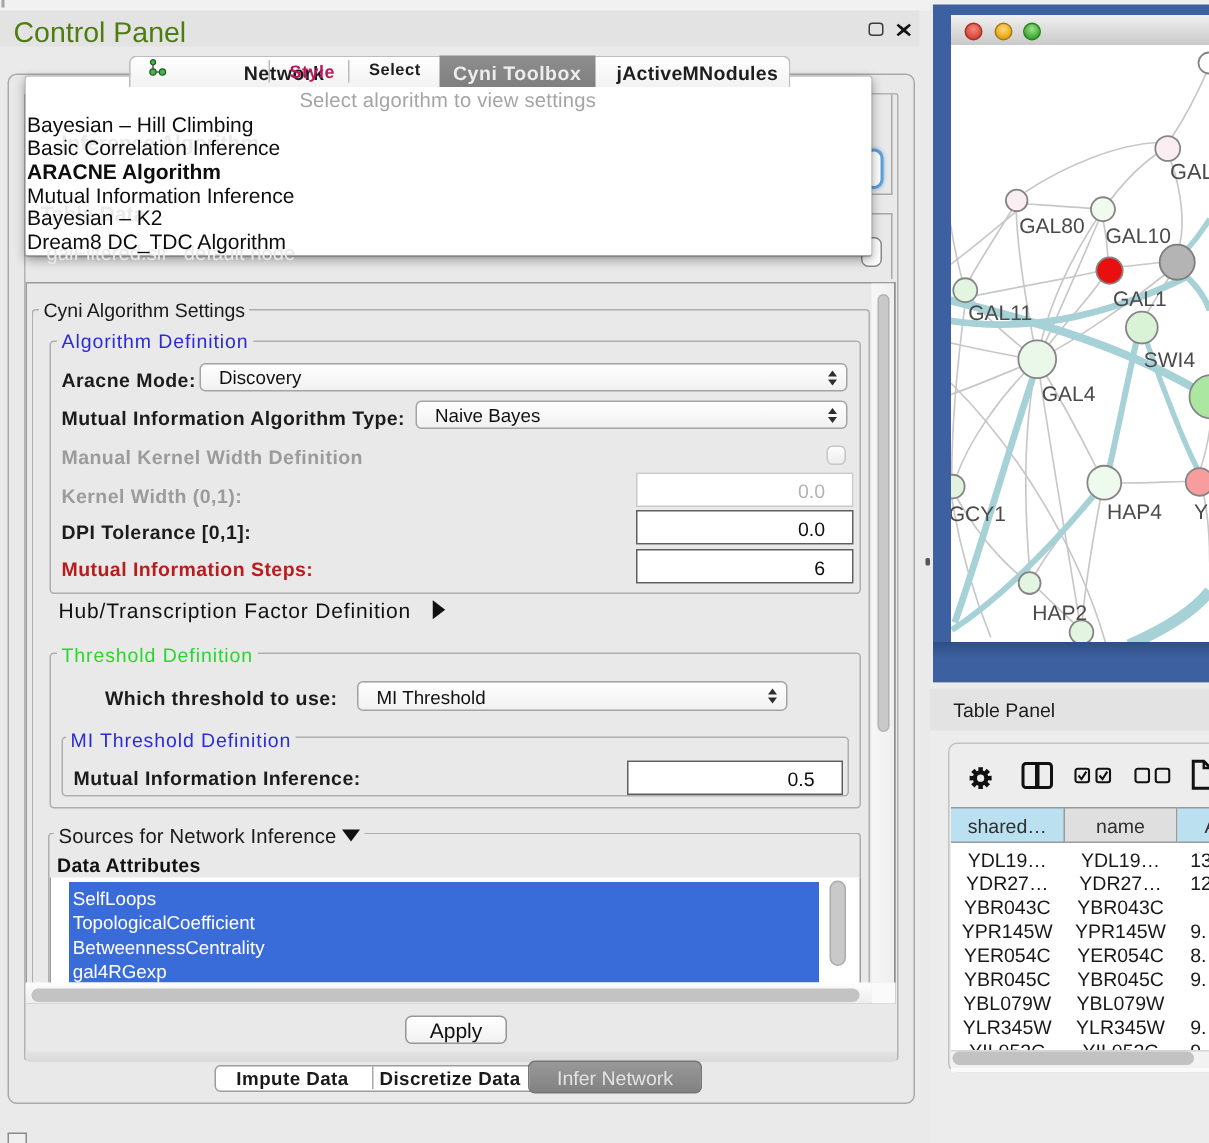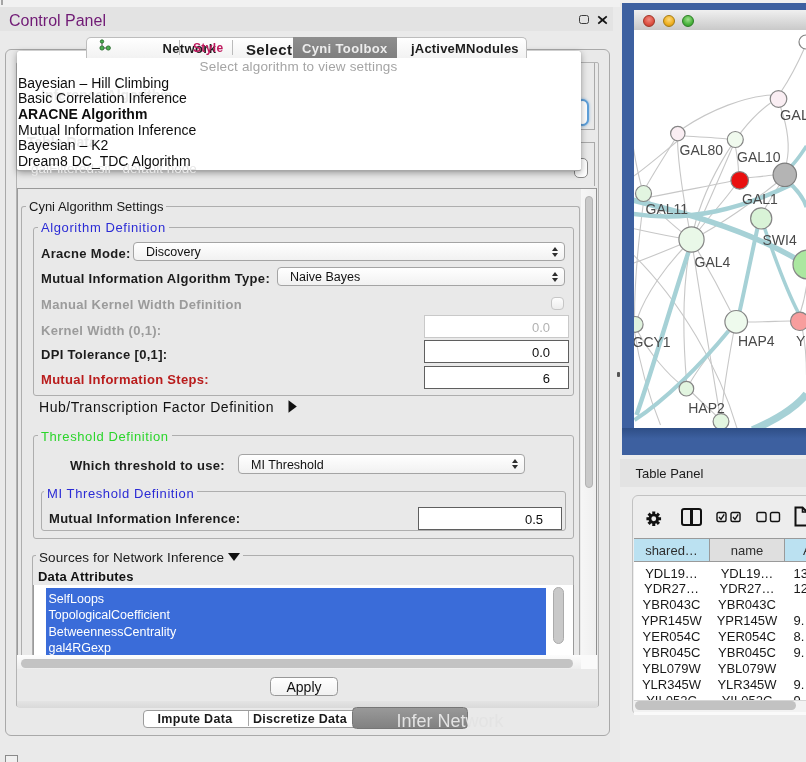--- a/index.html
+++ b/index.html
@@ -9,21 +9,21 @@
   .b { font-weight:bold; }
 </style>
 </head>
 <body>
 
 <div class="abs" style="left:0;top:0;width:620px;height:7px;background:#f1f1f1;"></div>
 <div class="abs" style="left:620px;top:0;width:186px;height:3px;background:#f0f0f0;"></div>
 <div class="abs" style="left:1px;top:0;width:2px;height:5px;background:#a5a5a5;"></div>
 
 <div class="abs" style="left:0;top:7px;width:613px;height:24px;background:#e3e3e3;"></div>
-<div class="abs" style="left:9px;top:12px;width:200px;height:16px;font-size:16px;color:#701a75;">Control Panel</div>
+<div class="abs" style="left:9px;top:12px;width:200px;height:16px;font-size:19px;color:#4d7c0f;">Control Panel</div>
 <div class="abs" style="left:579px;top:14.5px;width:10px;height:9px;border:1.6px solid #3c3c3c;border-radius:2.5px;"></div>
 <svg class="abs" style="left:596.5px;top:15px;" width="11" height="10" viewBox="0 0 11 10">
     <path d="M1.8 0.8 L5.5 3.7 L9.2 0.8 L10.3 2 L7 5 L10.3 8 L9.2 9.2 L5.5 6.3 L1.8 9.2 L0.7 8 L4 5 L0.7 2 Z" fill="#151515"></path>
   </svg>
 
 <div class="abs" style="left:4.5px;top:48.5px;width:605px;height:687px;background:#e9e9e9;border:1px solid #a9a9a9;border-radius:6px;"></div>
 
 <div class="abs" style="left:16px;top:62px;width:583px;height:645px;background:#e9e9e9;border:1px solid #b3b3b3;border-radius:2px;"></div>
 
 <div class="abs" style="left:576px;top:99px;width:13px;height:27px;border:2.5px solid #5e9fd8;border-radius:7px;box-shadow:0 0 3px #7ab0e0;background:#fff;"></div>
@@ -95,21 +95,21 @@
 
 <div class="abs" style="left:270px;top:676.5px;width:68px;height:19.5px;background:linear-gradient(#ffffff,#f1f1f1);border:1px solid #989898;border-radius:4.5px;text-align:center;font-size:14px;color:#111;line-height:18.5px;">Apply</div>
 
 <div class="abs" style="left:17px;top:700.5px;width:581px;height:7.5px;background:linear-gradient(#e4e4e4,#d9d9d9);border-radius:0 0 3px 3px;"></div>
 
 <div class="abs" style="left:143px;top:709.5px;width:325px;height:18px;background:#fff;border:1px solid #9c9c9c;border-radius:4px;"></div>
 <div class="abs" style="left:247.5px;top:711px;width:1px;height:15px;background:#a8a8a8;"></div>
 <div class="abs b" style="left:143px;top:712px;width:104px;text-align:center;font-size:12.5px;letter-spacing:0.3px;color:#1a1a1a;">Impute Data</div>
 <div class="abs b" style="left:248px;top:712px;width:104px;text-align:center;font-size:12.5px;letter-spacing:0.3px;color:#1a1a1a;">Discretize Data</div>
 <div class="abs" style="left:352px;top:707px;width:116px;height:21.5px;background:linear-gradient(#999999,#818181);border:1px solid #767676;border-radius:4.5px;"></div>
-<div class="abs" style="left:352px;top:711px;width:116px;text-align:center;font-size:18px;color:#e3e3e3;margin-left:40px;">Infer Network</div>
+<div class="abs" style="left:352px;top:711px;width:116px;text-align:center;font-size:13px;color:#e3e3e3;">Infer Network</div>
 
 <div class="abs" style="left:5px;top:755px;width:13px;height:10px;border:1.5px solid #8a8a8a;background:#f0f0f0;"></div>
 
 <div class="abs" style="left:16.5px;top:51px;width:564px;height:120px;background:#fff;border-bottom:1px solid #a8a8a8;border-radius:2px;box-shadow:0 2px 7px rgba(0,0,0,0.35), 0 0 1px rgba(0,0,0,0.3);"></div>
 <div class="abs b" style="left:41px;top:87px;font-size:14px;color:#eaeaea;">Inference Algorithm</div>
 <div class="abs b" style="left:27px;top:134px;font-size:14px;color:#eaeaea;">Table Data</div>
 <div class="abs" style="left:31px;top:160.5px;font-size:13.5px;color:#e8e8e8;">galFiltered.sif&nbsp;&nbsp;&nbsp;default node</div>
 <div class="abs" style="left:16.5px;top:59px;width:564px;text-align:center;font-size:13.5px;letter-spacing:0.15px;color:#a5a5a5;">Select algorithm to view settings</div>
 <div class="abs" style="left:18px;top:75.5px;font-size:14px;color:#0d0d0d;line-height:15.7px;">Bayesian – Hill Climbing<br>Basic Correlation Inference<br><span class="b">ARACNE Algorithm</span><br>Mutual Information Inference<br>Bayesian – K2<br>Dream8 DC_TDC Algorithm</div>
 
@@ -118,21 +118,21 @@
 <div class="abs" style="left:232px;top:40px;width:1px;height:15px;background:#bbb;"></div>
 <div class="abs" style="left:292.8px;top:37px;width:104px;height:21px;background:linear-gradient(#8e8e8e,#7f7f7f);"></div>
 <svg class="abs" style="left:99px;top:38.5px;" width="12" height="12" viewBox="0 0 12 12">
     <circle cx="3" cy="2.5" r="1.7" fill="#4caf50" stroke="#1b5e20" stroke-width="0.8"></circle>
     <circle cx="3" cy="9" r="2.1" fill="#4caf50" stroke="#1b5e20" stroke-width="0.8"></circle>
     <circle cx="9.3" cy="9" r="2.1" fill="#4caf50" stroke="#1b5e20" stroke-width="0.8"></circle>
     <path d="M3 4 L3 7 M5 9 L7.2 9" stroke="#555" stroke-width="1"></path>
   </svg>
 <div class="abs b" style="left:114.5px;top:41px;font-size:13px;letter-spacing:0.35px;color:#1d1d1d;margin-left:48px;">Network</div>
 <div class="abs b" style="left:193px;top:41px;font-size:12px;letter-spacing:0.35px;color:#be185d;">Style</div>
-<div class="abs b" style="left:246px;top:41px;font-size:15px;letter-spacing:0.35px;color:#1d1d1d;">Select</div>
+<div class="abs b" style="left:246px;top:41px;font-size:11px;letter-spacing:0.35px;color:#1d1d1d;">Select</div>
 <div class="abs b" style="left:292.8px;top:41px;width:104px;text-align:center;font-size:13px;letter-spacing:0.35px;color:#ededed;">Cyni Toolbox</div>
 <div class="abs b" style="left:411px;top:41px;font-size:13px;letter-spacing:0.2px;color:#1d1d1d;">jActiveMNodules</div>
 
 <div class="abs" style="left:622px;top:2.5px;width:184px;height:452.5px;background:#3d60a0;"></div>
 <div class="abs" style="left:633.5px;top:9.5px;width:172.5px;height:21px;background:linear-gradient(#f0f0f0,#c9c9c9);border-bottom:1px solid #9b9b9b;"></div>
 <div class="abs" style="left:643px;top:14.5px;width:12px;height:12px;border-radius:50%;background:radial-gradient(circle at 50% 35%,#f08a80,#dd4f41 60%,#b33a2e);border:0.5px solid #a03325;"></div>
 <div class="abs" style="left:662.5px;top:14.5px;width:12px;height:12px;border-radius:50%;background:radial-gradient(circle at 50% 35%,#fbd97e,#efaf1e 60%,#c08a14);border:0.5px solid #a67c12;"></div>
 <div class="abs" style="left:682px;top:14.5px;width:12px;height:12px;border-radius:50%;background:radial-gradient(circle at 50% 35%,#9fe08c,#49b33c 60%,#2f8f28);border:0.5px solid #2b7d24;"></div>
 
 <svg class="abs" style="left:633.5px;top:30px;" width="172.5" height="398" viewBox="633.5 30 172.5 398">

